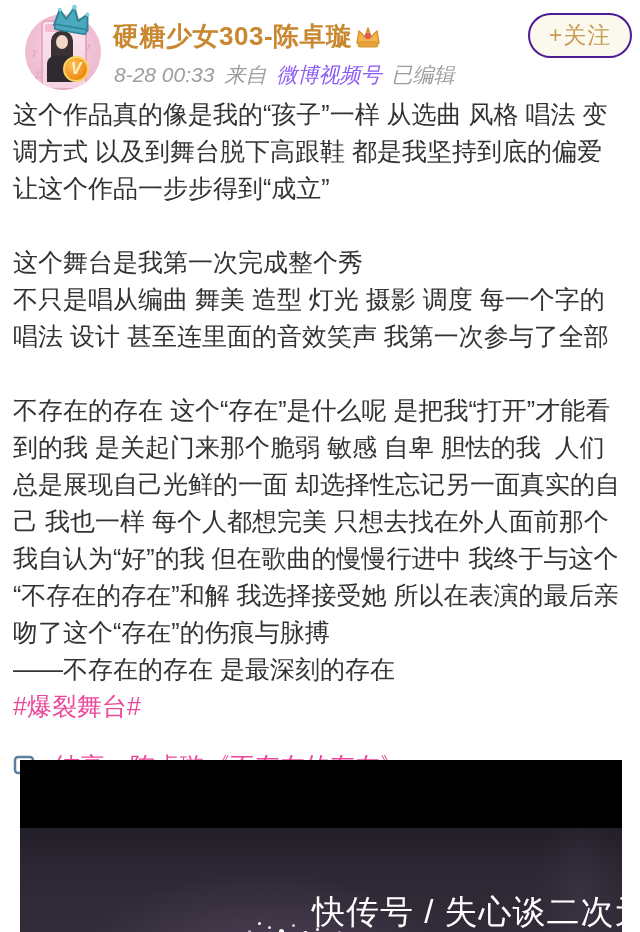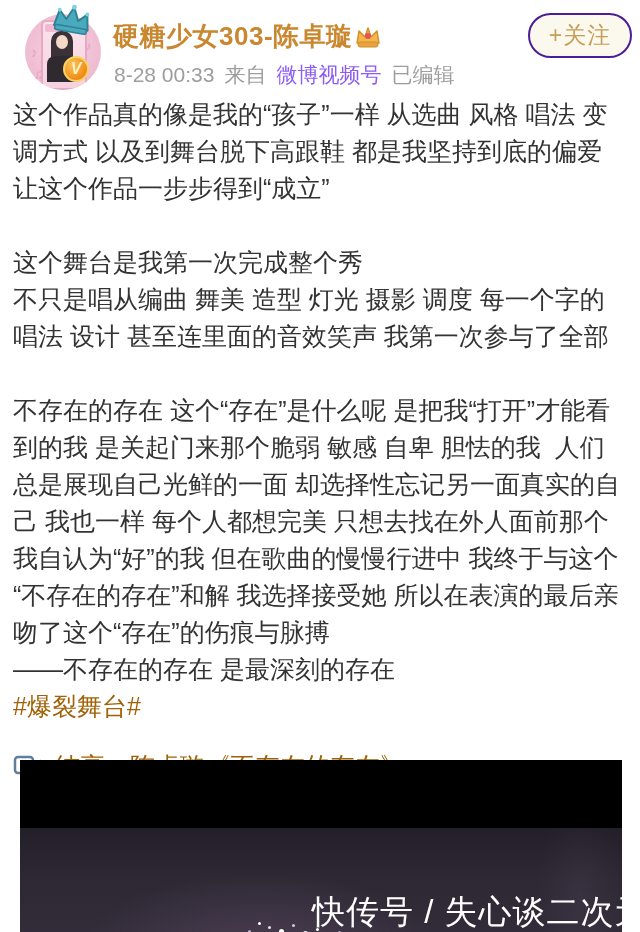--- a/index.html
+++ b/index.html
@@ -30,35 +30,35 @@
     position:absolute;left:38px;top:42px;width:26px;height:26px;border-radius:50%;
     background:radial-gradient(circle at 35% 30%,#ffc257,#ef8b17 70%);
     border:2px solid #f7d463;box-sizing:border-box;
     display:flex;align-items:center;justify-content:center;
     color:#fdf0c0;font-weight:bold;font-style:italic;font-size:16px;line-height:1;
   }
   .name-row{position:absolute;left:113px;top:19px;display:flex;align-items:center;gap:0;}
   .username{font-size:26px;font-weight:600;color:#c9872f;letter-spacing:0.5px;white-space:nowrap;}
   .meta-row{position:absolute;left:114px;top:61px;font-size:21px;color:#9d9d9d;white-space:nowrap;}
   .meta-row .src{color:#8b5cf6;}
-  .meta-row span{margin-right:10px;}
+  .meta-row span{margin-right:10px;font-style:italic;}
   .follow-btn{
     position:absolute;left:528px;top:13px;width:104px;height:45px;
     border:2px solid #4c1d95;border-radius:23px;background:#fbf8ee;box-sizing:border-box;
     color:#c79c55;font-size:23px;display:flex;align-items:center;justify-content:center;
     letter-spacing:1px;cursor:pointer;
   }
   
   .post-body{
     position:absolute;left:13px;top:96px;width:624px;
     font-size:25px;line-height:37px;color:#333333;
   }
   .post-body p{margin:0 0 37px 0;white-space:pre;overflow:hidden;}
   .hash-line,.vlink-line{
-    color:#a16207;font-size:25px;line-height:37px;white-space:nowrap;overflow:hidden;
+    color:#ec4899;font-size:25px;line-height:37px;white-space:nowrap;overflow:hidden;
   }
   .vlink-line{display:flex;align-items:flex-start;gap:12px;cursor:pointer;margin-top:23px;}
   .hash-line{cursor:pointer;}
   .cam-icon{flex:0 0 auto;margin-top:2px;}
   
   .video{
     position:absolute;left:20px;top:760px;width:602px;height:180px;
     background:#000;overflow:hidden;cursor:pointer;
   }
   .video .scene{

